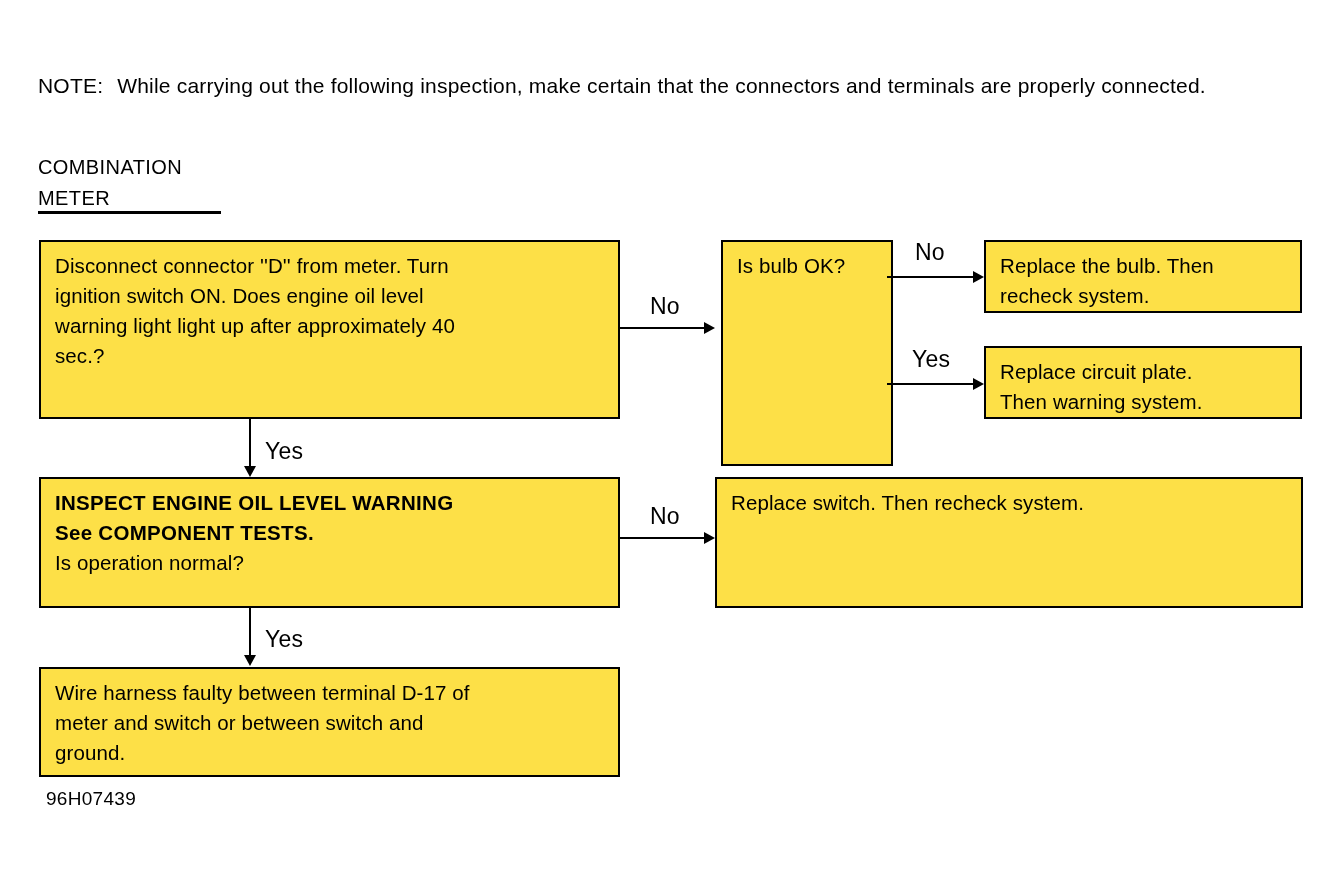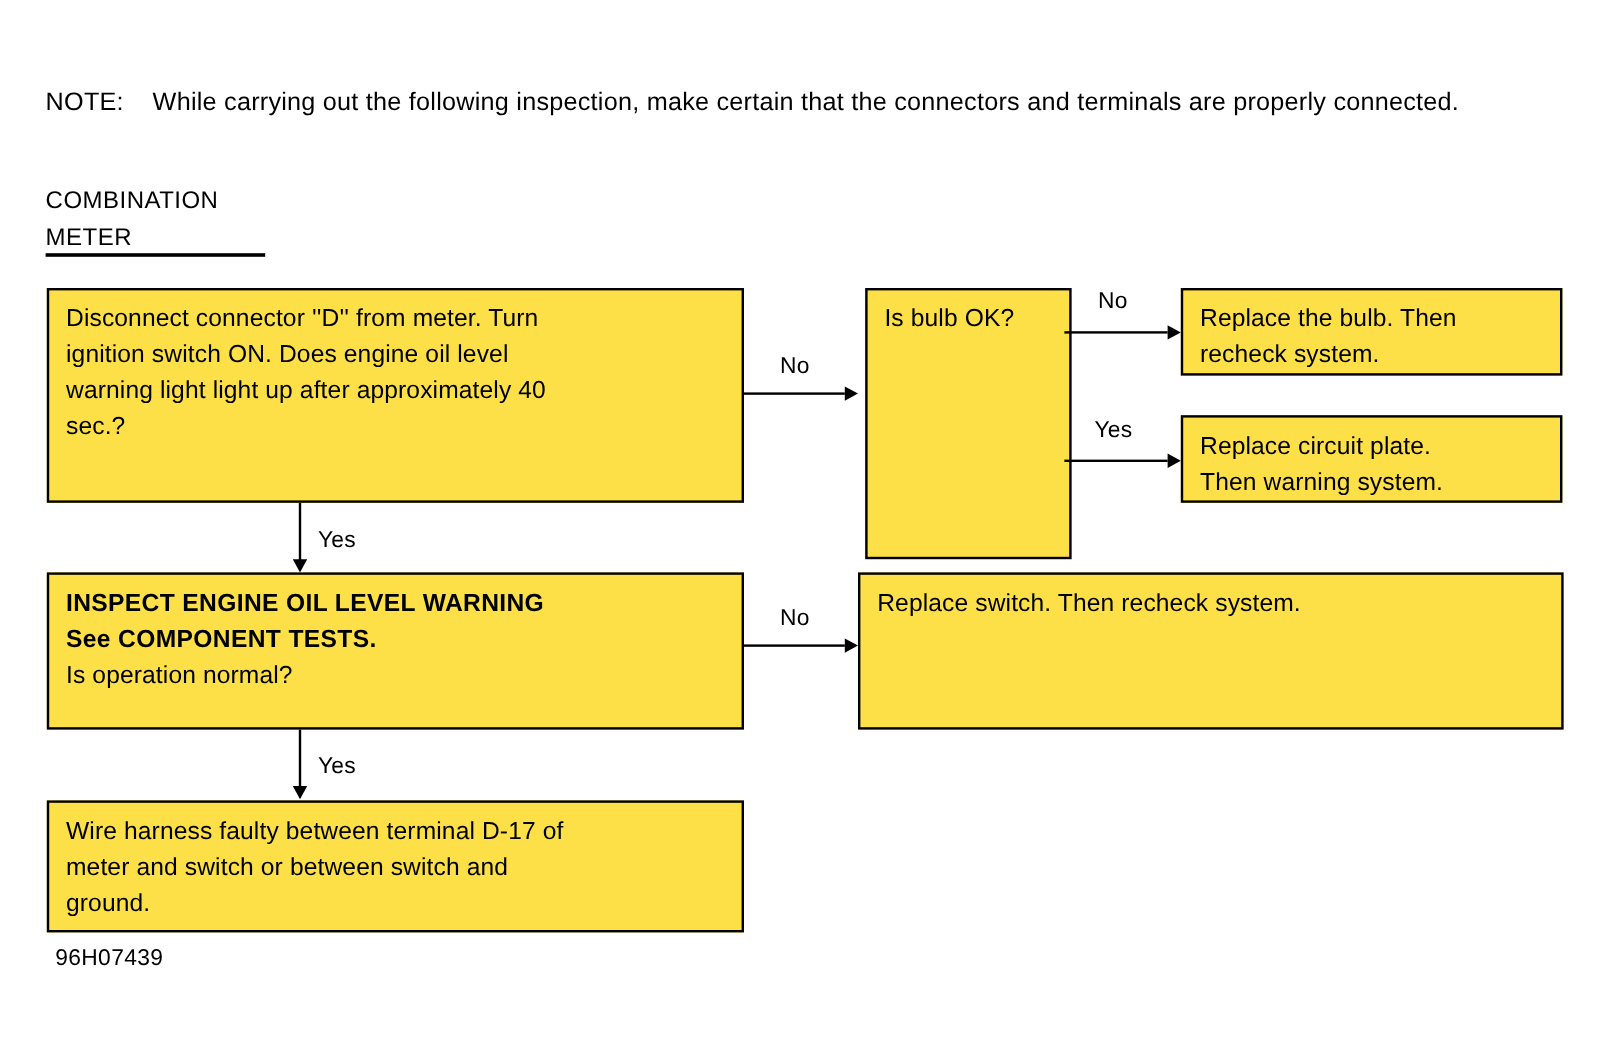--- a/index.html
+++ b/index.html
@@ -25,21 +25,21 @@
   
   .note {
     position: absolute;
     left: 38px;
     top: 70px;
     width: 1265px;
     font-size: 21px;
     line-height: 32px;
     letter-spacing: 0.2px;
   }
-  .note .note-label { margin-right: 24px; }
+  .note .note-label { margin-right: 14px; }
 
   .section-title {
     position: absolute;
     left: 38px;
     top: 152px;
     font-size: 20px;
     font-weight: normal;
     line-height: 31px;
     letter-spacing: 0.4px;
   }
@@ -92,21 +92,21 @@
   .arrow-d {
     position: absolute;
     width: 0; height: 0;
     border-top: 11px solid #000;
     border-left: 6px solid transparent;
     border-right: 6px solid transparent;
   }
 
   .edge-label {
     position: absolute;
-    font-size: 19px;
+    font-size: 23px;
     line-height: 24px;
     letter-spacing: 0.2px;
     white-space: nowrap;
   }
 </style>
 </head>
 <body>
 
 <div id="page">
 

